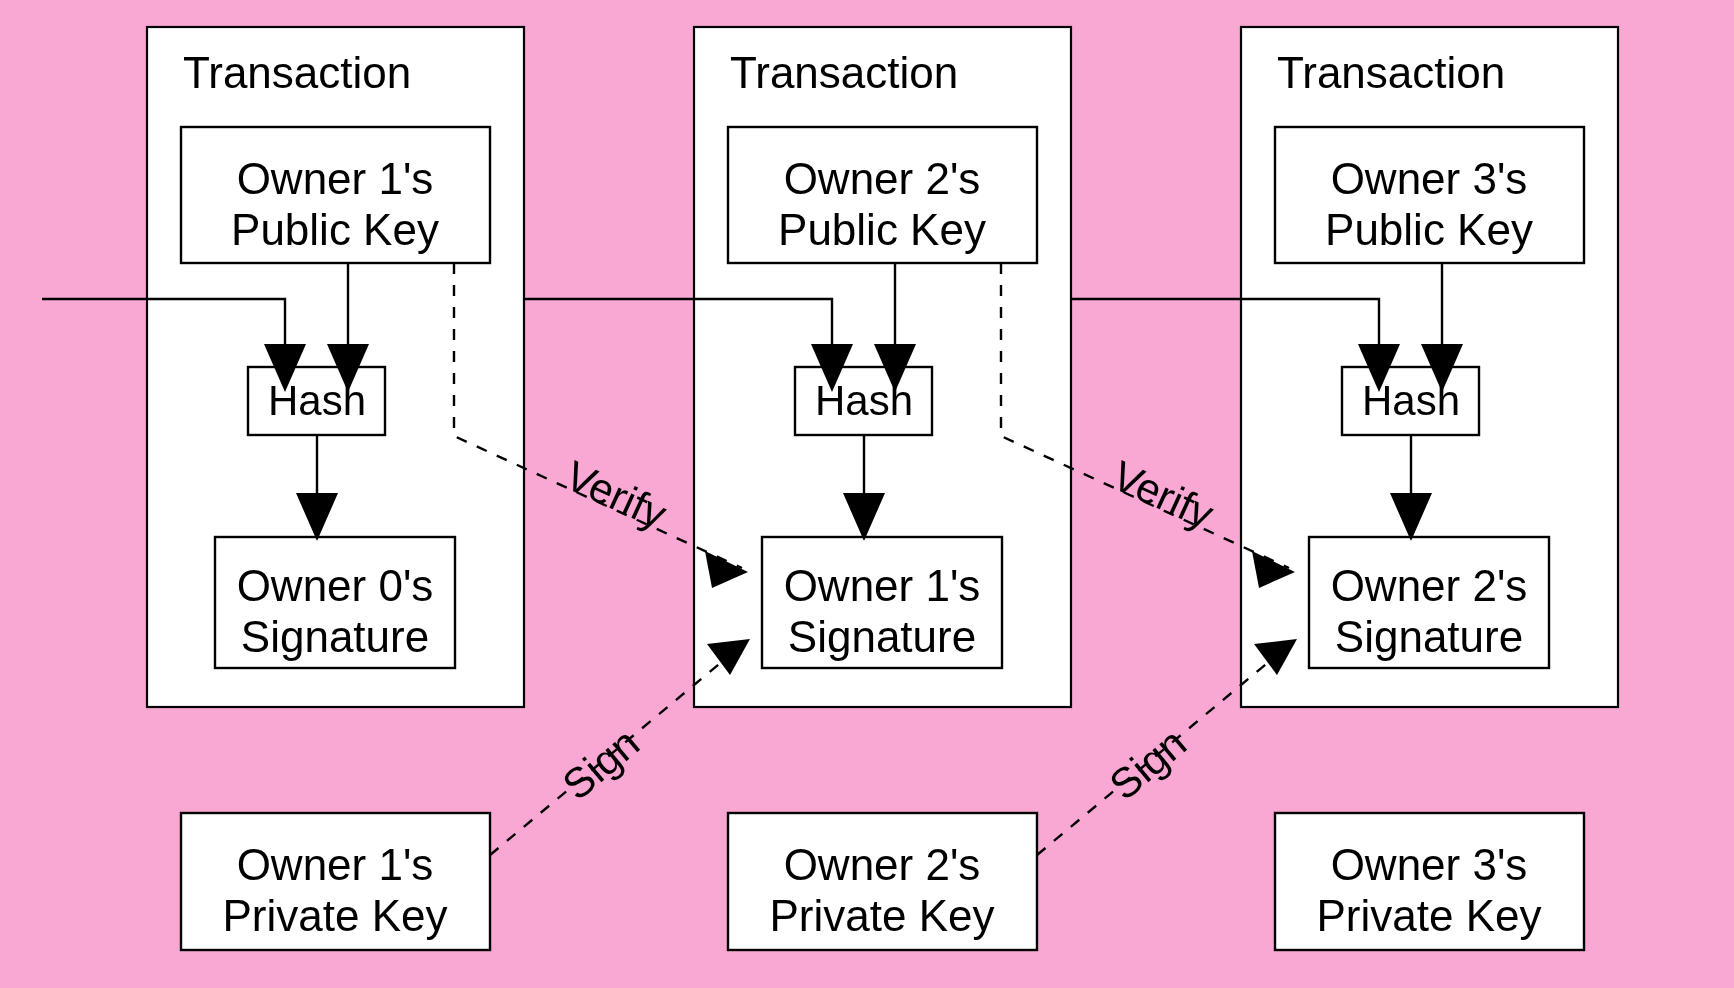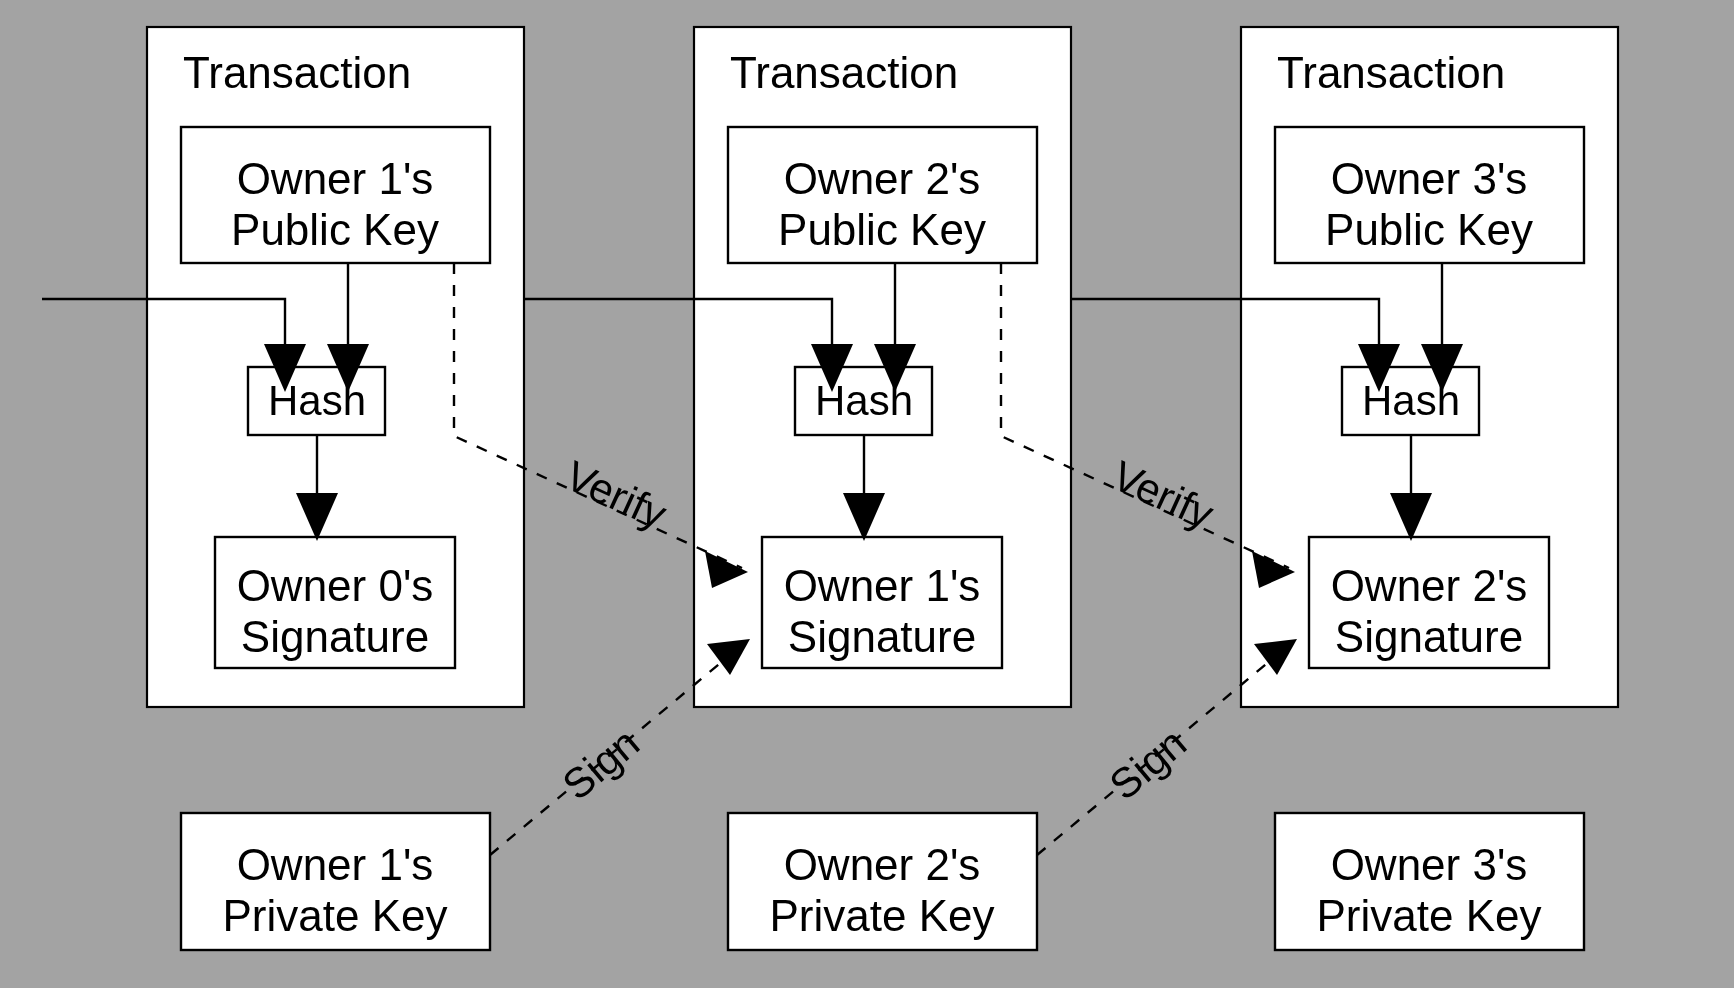--- a/index.html
+++ b/index.html
@@ -4,21 +4,21 @@
 <style>
   html, body {
     margin: 0;
     padding: 0;
     background: #ffffff;
   }
   #stage {
     position: relative;
     width: 1734px;
     height: 988px;
-    background: #a3a3a3;
+    background: #f9a8d4;
     overflow: hidden;
     font-family: "Liberation Sans", sans-serif;
   }
   svg#diagram {
     position: absolute;
     top: 0;
     left: 0;
     width: 1734px;
     height: 988px;
     display: block;

